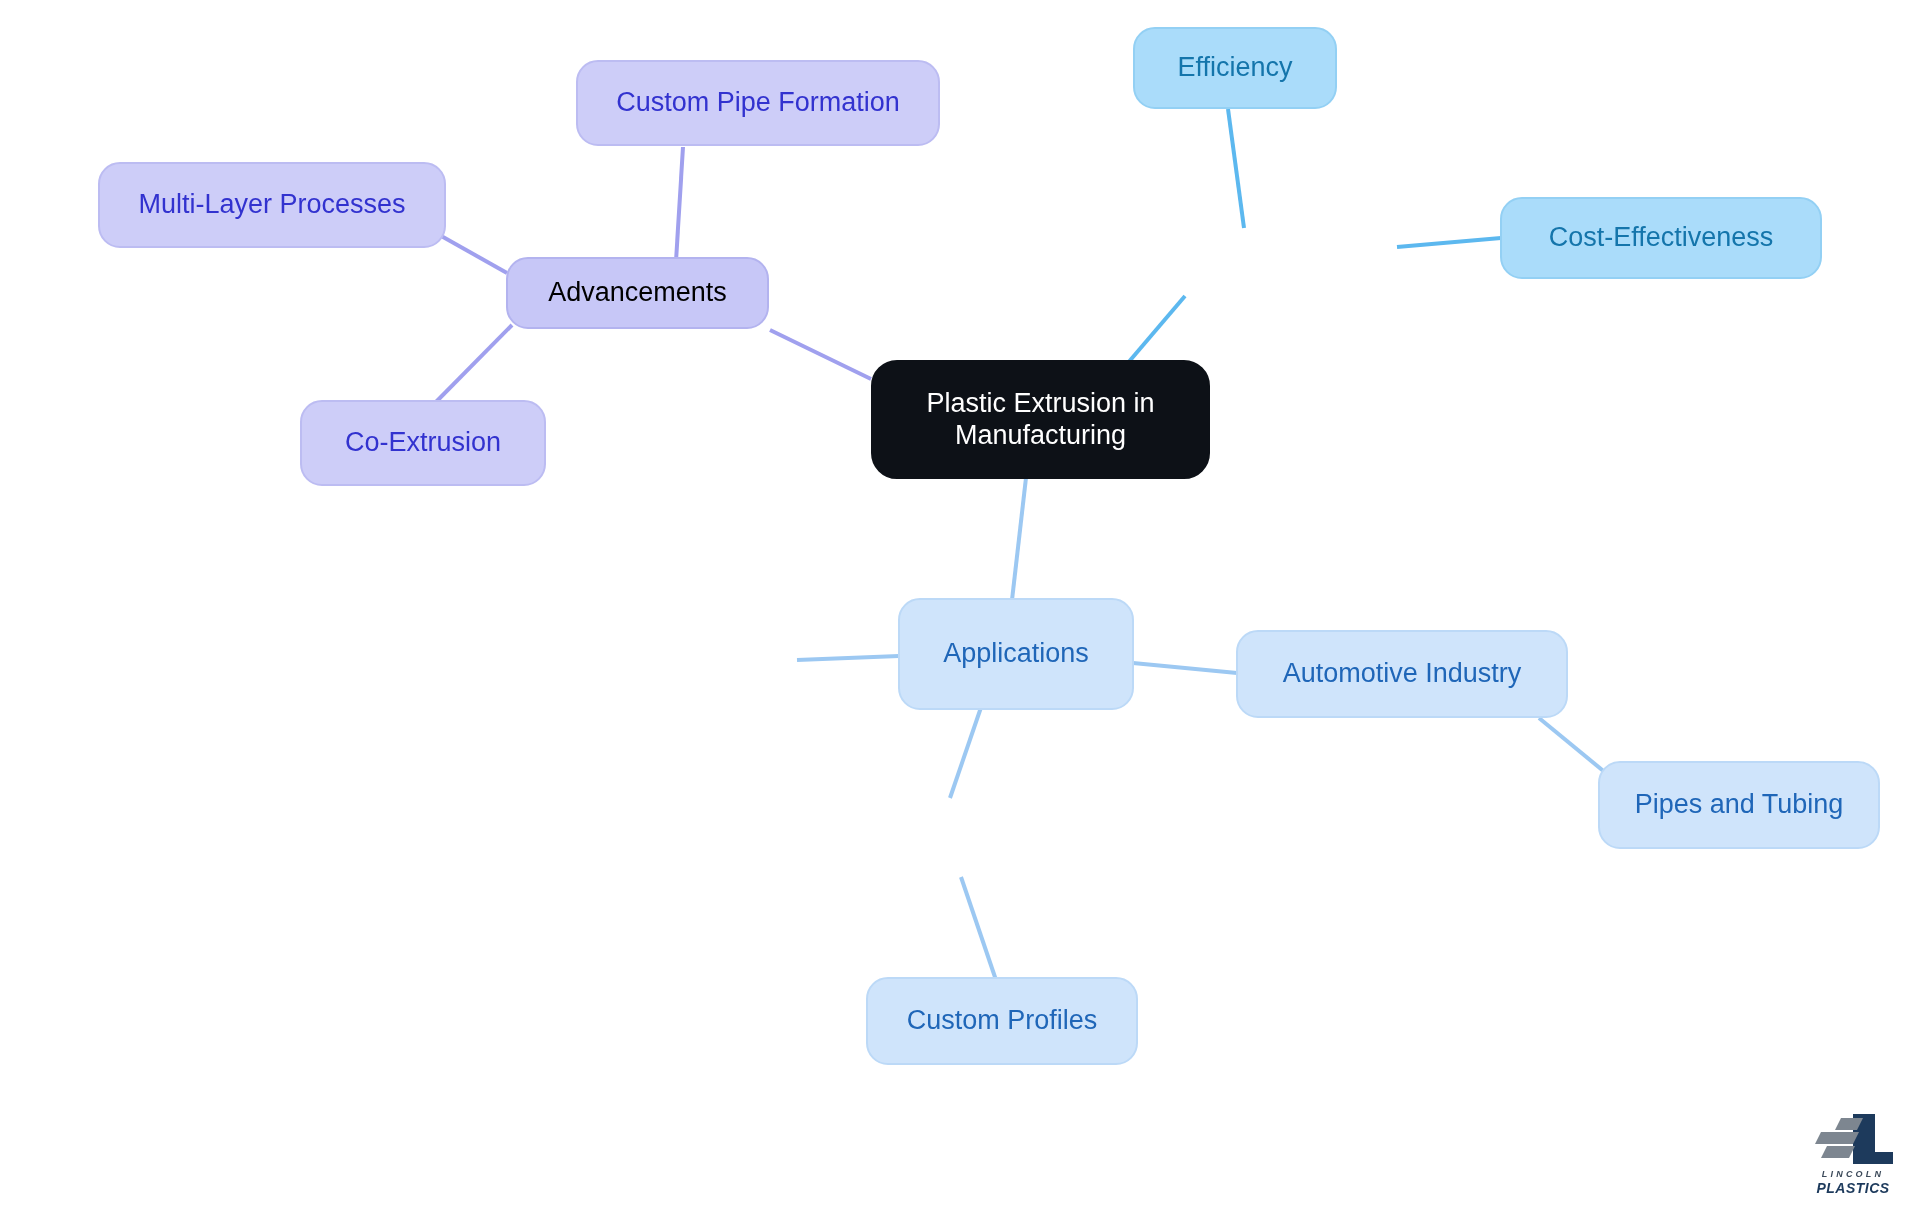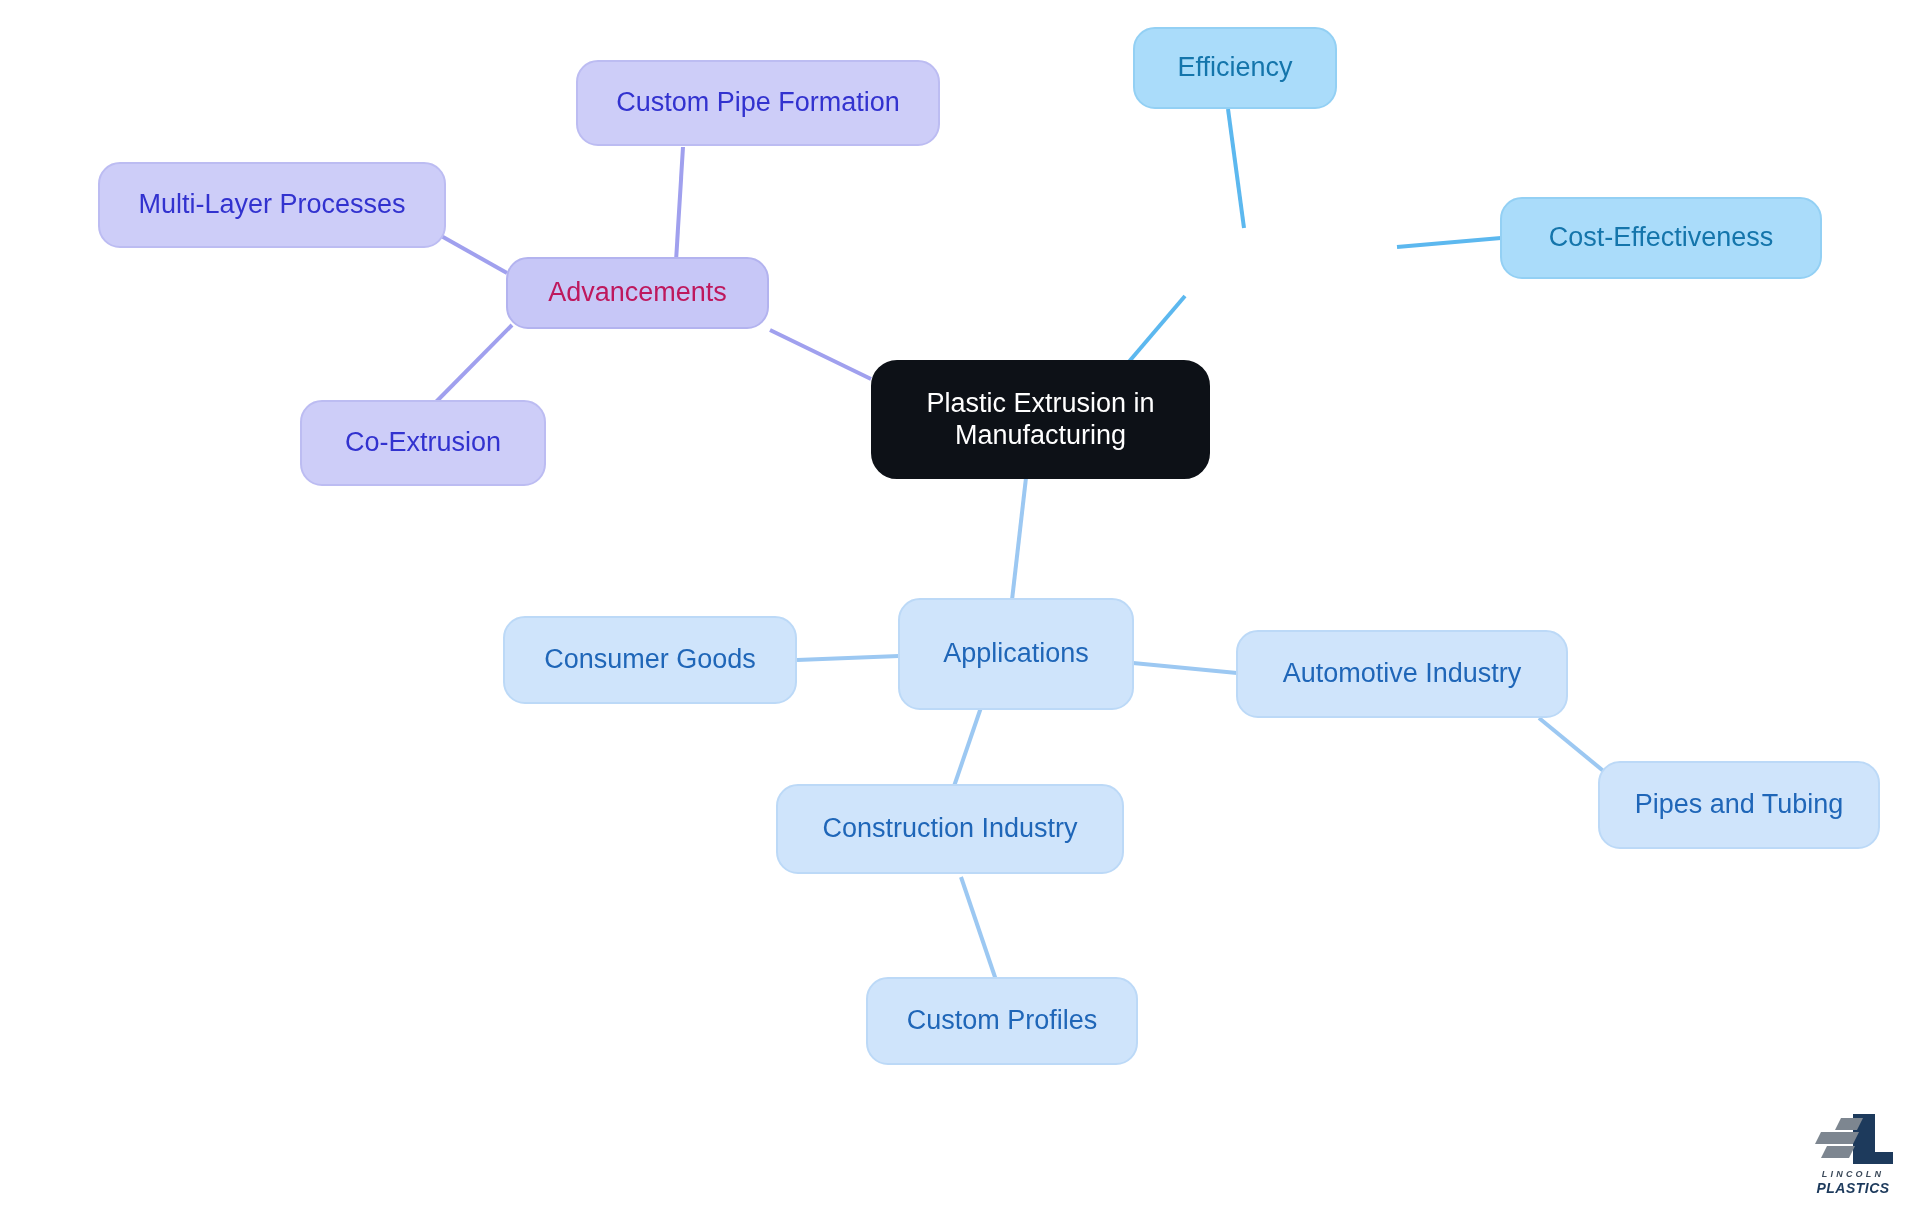--- a/index.html
+++ b/index.html
@@ -41,21 +41,21 @@
   .node-root {
     background: #0d1117;
     border-color: #0d1117;
     color: #ffffff;
     font-size: 27px;
     border-radius: 26px;
   }
   .node-purple {
     background: #c7c7f7;
     border-color: #b3b3ef;
-    color: #be185d;
+    color: #000000;
     font-size: 27px;
   }
   .node-purple-lite {
     background: #cdcdf8;
     border-color: #bcbcf2;
     color: #3232cf;
     font-size: 27px;
   }
   .node-blue-strong {
     background: #aadcfa;
@@ -138,27 +138,25 @@
 
   <div class="node node-purple-lite" style="left:300px; top:400px; width:246px; height:86px;">Co-Extrusion</div>
 
 
   <div class="node node-blue-strong" style="left:1133px; top:27px; width:204px; height:82px;">Efficiency</div>
 
   <div class="node node-blue-strong" style="left:1500px; top:197px; width:322px; height:82px;">Cost-Effectiveness</div>
 
   <div class="node node-blue-soft" style="left:898px; top:598px; width:236px; height:112px;">Applications</div>
 
-  <div class="node node-blue-soft" style="left:503px; top:616px; width:294px; height:88px;">Consumer Goods</div>
 
   <div class="node node-blue-soft" style="left:1236px; top:630px; width:332px; height:88px;">Automotive Industry</div>
 
   <div class="node node-blue-soft" style="left:1598px; top:761px; width:282px; height:88px;">Pipes and Tubing</div>
 
-  <div class="node node-blue-soft" style="left:776px; top:784px; width:348px; height:90px;">Construction Industry</div>
 
   <div class="node node-blue-soft" style="left:866px; top:977px; width:272px; height:88px;">Custom Profiles</div>
 
   <div id="logo">
     <svg width="96" height="60" viewBox="0 0 96 60">
       <polygon points="48,2 70,2 70,40 88,40 88,52 48,52" fill="#1d3a5c"></polygon>
       <polygon points="36,6 58,6 52,18 30,18" fill="#7d8690"></polygon>
       <polygon points="16,20 54,20 48,32 10,32" fill="#7d8690"></polygon>
       <polygon points="22,34 50,34 44,46 16,46" fill="#7d8690"></polygon>
     </svg>

